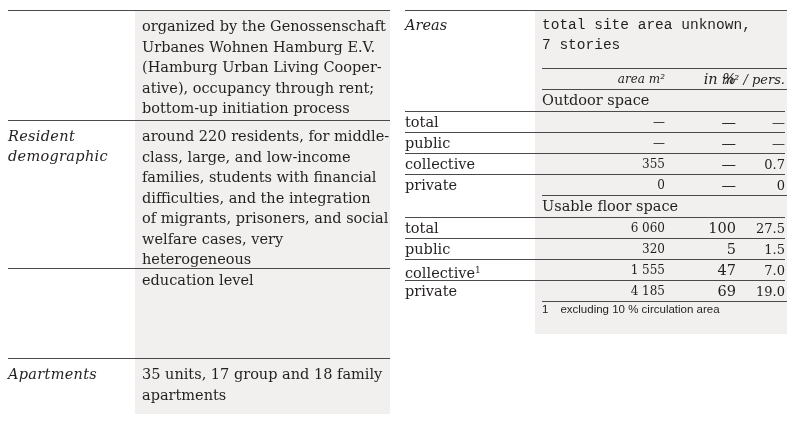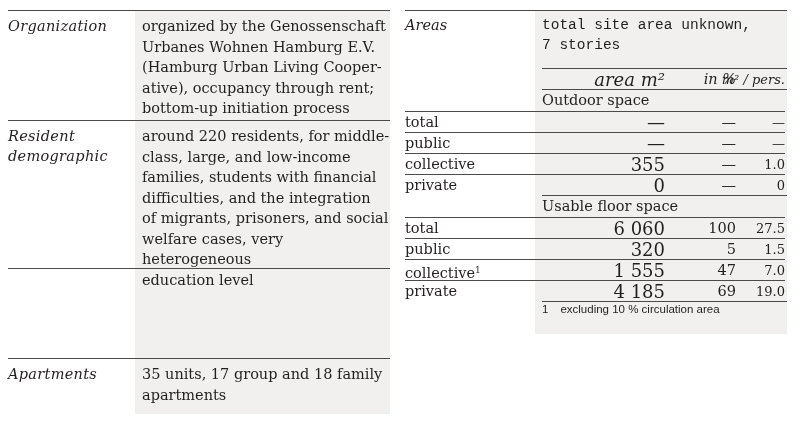--- a/index.html
+++ b/index.html
@@ -17,36 +17,35 @@
                  font-size: 14.5px; line-height: 20.5px; white-space: pre-line; }
 
   
   .right { position: absolute; left: 405px; top: 0; width: 380px; }
   .right .graycol { position: absolute; left: 130px; top: 10px; width: 252px; height: 324px; background: #f1f0ee; }
   .rline { position: absolute; border-top: 1.6px solid #4a4a4a; }
   .rtext { position: absolute; font-size: 14.5px; line-height: 20px; }
   .ital { font-style: italic; }
   .row { position: absolute; left: 0; width: 380px; height: 21px; }
   .row .rl { position: absolute; left: 0; top: 0; font-size: 14.5px; line-height: 21px; }
-  .row .c1 { position: absolute; right: 120px; top: 0; text-align: right; font-size: 18px; line-height: 21px; margin-left: 16px; }
+  .row .c1 { position: absolute; right: 120px; top: 0; text-align: right; font-size: 12px; line-height: 21px; margin-left: 16px; }
   .row .c2 { position: absolute; right: 49px; top: 0; text-align: right; font-size: 14.5px; line-height: 21px; }
   .row .c3 { position: absolute; right: 0; top: 0; text-align: right; font-size: 13px; line-height: 21px; }
   .row.bordered { border-top: 1.6px solid #4a4a4a; }
   .foot { position: absolute; left: 137px; top: 301px; font-size: 11.5px; line-height: 16px; }
   .foot .fn { margin-right: 12px; }
   sup { font-size: 9px; vertical-align: 5px; }
 </style>
 </head>
 <body>
 
 <div class="left">
   <div class="graycol"></div>
 
   <div class="lrow" style="top:10px;height:106px;">
-    <div class="label">Organization</div>
     <div class="value">organized by the Genossenschaft
 Urbanes Wohnen Hamburg E.V.
 (Hamburg Urban Living Cooper-
 ative), occupancy through rent;
 bottom-up initiation process</div>
   </div>
 
   <div class="lrow" style="top:120px;height:146px;">
     <div class="label" style="white-space:pre-line;">Resident
 demographic</div>
@@ -94,21 +93,21 @@
   <div class="row bordered" style="top:132px;">
     <span class="rl">public</span>
     <span class="c1">—</span>
     <span class="c2">—</span>
     <span class="c3">—</span>
   </div>
   <div class="row bordered" style="top:153px;">
     <span class="rl">collective</span>
     <span class="c1">355</span>
     <span class="c2">—</span>
-    <span class="c3">1.0</span>
+    <span class="c3">0.7</span>
   </div>
   <div class="row bordered" style="top:174px;">
     <span class="rl">private</span>
     <span class="c1">0</span>
     <span class="c2">—</span>
     <span class="c3">0</span>
   </div>
 
   <div class="rline" style="left:137px;top:195px;width:245px;"></div>
   <div class="rtext" style="left:137px;top:196px;">Usable floor space</div>

